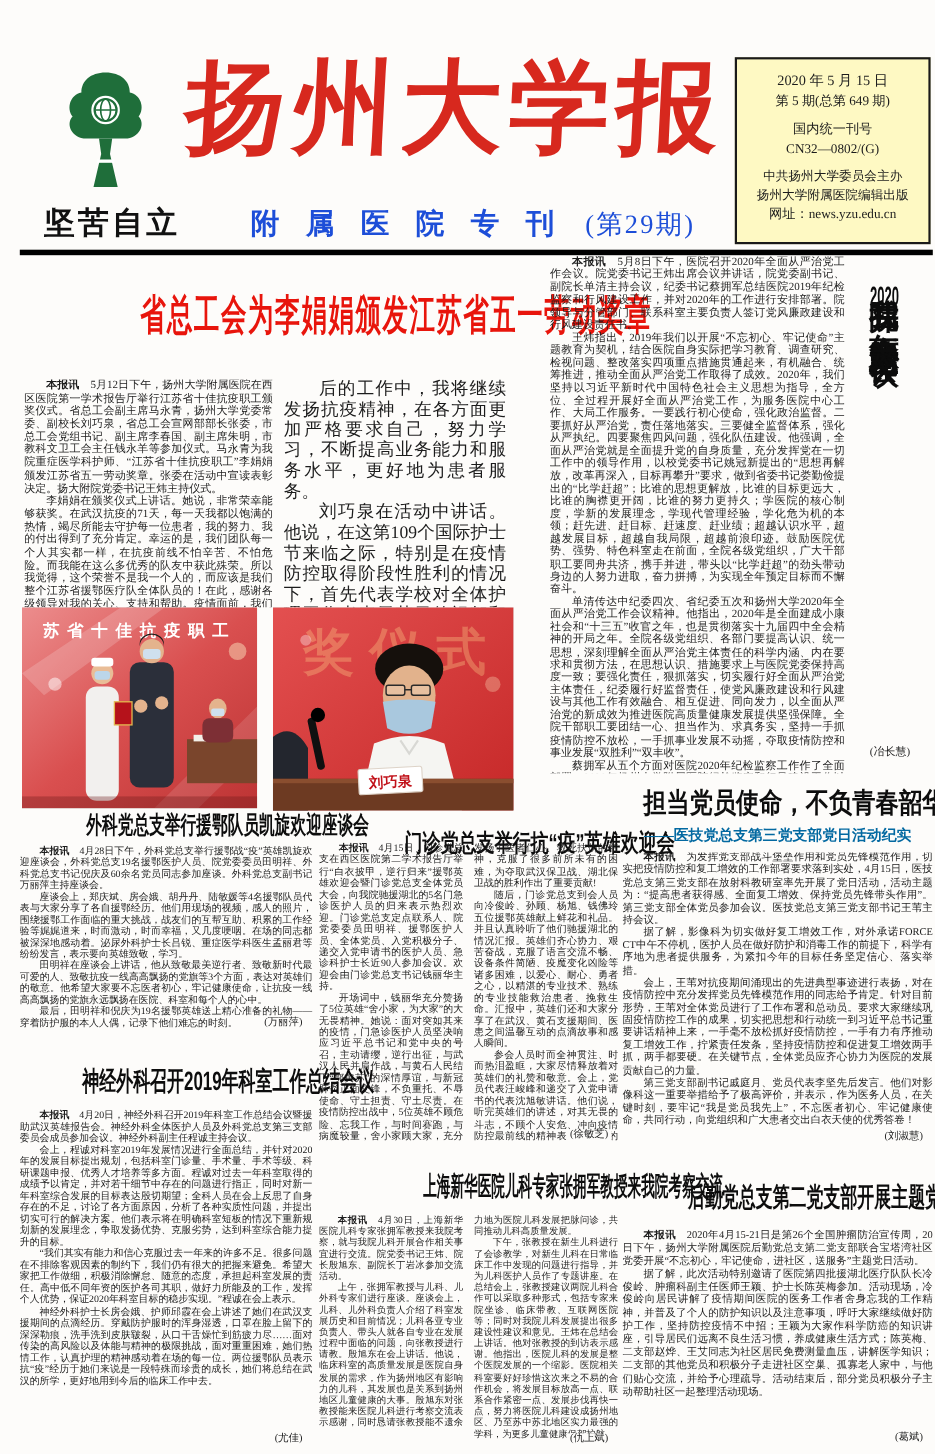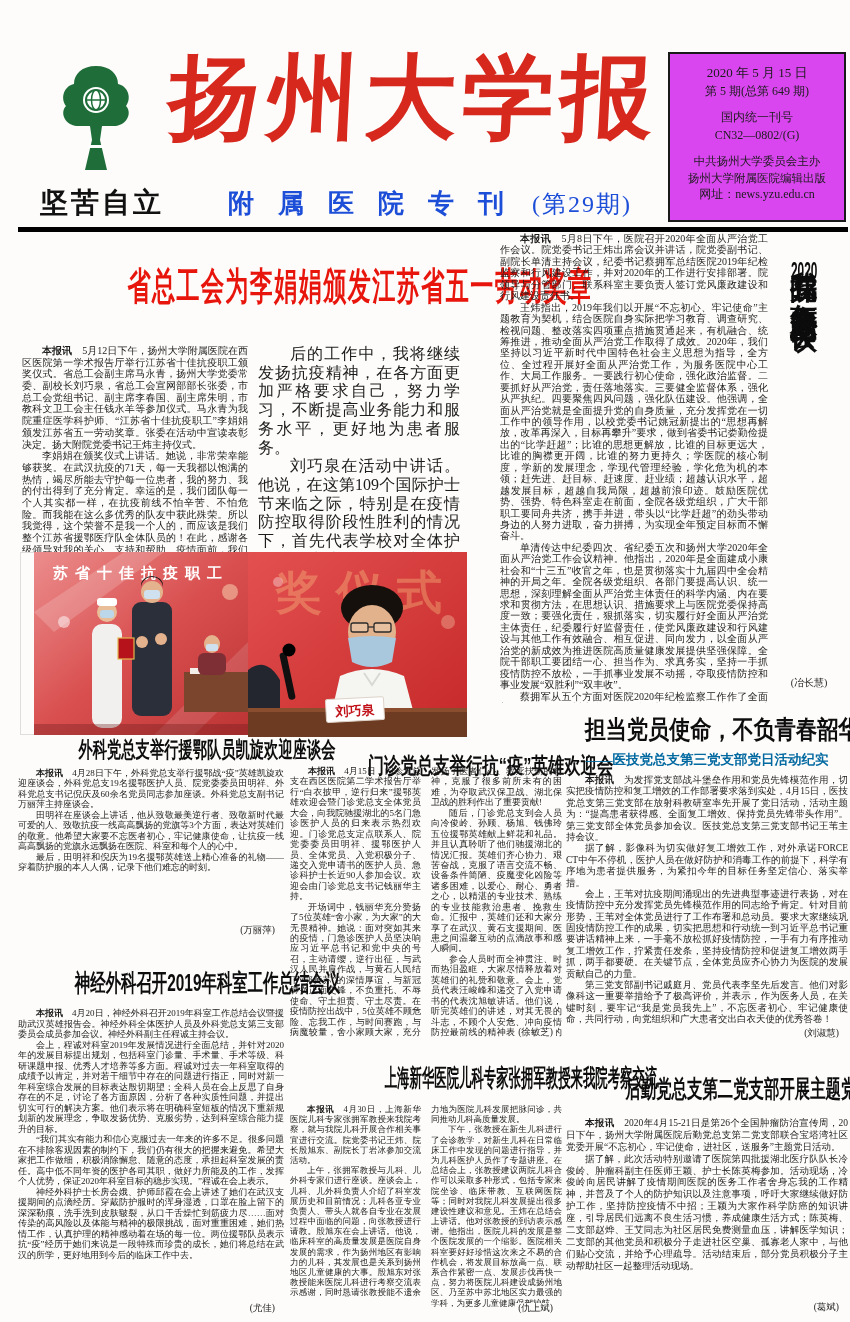--- a/index.html
+++ b/index.html
@@ -14,21 +14,21 @@
   .black-hl{font-family:"Liberation Sans","DejaVu Sans",sans-serif;color:#0d0d0d;}
   .byline{position:absolute;font-size:9.5px;background:#fdfcfa;padding:0 3px;color:#222;}
   
   #masthead-title{font-weight:bold;color:#d7281e;font-size:92px;letter-spacing:6px;line-height:1.2;
                   font-family:"DejaVu Serif","Liberation Serif",serif;transform:skewX(-3deg);}
   #motto{font-size:28px;font-weight:bold;letter-spacing:3px;color:#111;}
   #edition-line{font-size:26px;color:#1d4ed8;white-space:nowrap;}
   #edition-label{letter-spacing:24px;font-weight:600;}
   #edition-number{font-size:24px;margin-left:4px;letter-spacing:2px;}
   #info-box{border:2px solid #1a1a1a;text-align:center;font-size:12px;line-height:1.45;
-            padding:10px 4px;box-sizing:border-box;background:#d946ef;}
+            padding:10px 4px;box-sizing:border-box;background:#fef9c3;}
   #info-box .gap{height:9px;}
   #black-rule{background:#000;}
   
   #lead-hl .hl-inner{font-size:34px;color:#e8150c;transform:scale(0.68,1.12);
                      font-family:"Liberation Serif",serif;letter-spacing:2px;}
   
   #vertical-hl{position:absolute;writing-mode:vertical-rl;text-orientation:upright;
                font-family:"Liberation Sans","DejaVu Sans",sans-serif;font-weight:900;
                font-size:27px;letter-spacing:2px;color:#0c0c0c;line-height:1.1;}
   #vertical-hl .tcu{text-combine-upright:all;font-size:24px;font-weight:900;}
@@ -84,21 +84,21 @@
   <div class="abs body" style="left:22px;top:345px;width:226px;height:207px;font-size:10px;">
       <p><b>本报讯</b>　5月12日下午，扬州大学附属医院在西区医院第一学术报告厅举行江苏省十佳抗疫职工颁奖仪式。省总工会副主席马永青，扬州大学党委常委、副校长刘巧泉，省总工会宣网部部长张委，市总工会党组书记、副主席李春国、副主席朱明，市教科文卫工会主任钱永羊等参加仪式。马永青为我院重症医学科护师、“江苏省十佳抗疫职工”李娟娟颁发江苏省五一劳动奖章。张委在活动中宣读表彰决定。扬大附院党委书记王炜主持仪式。</p>
       <p>李娟娟在颁奖仪式上讲话。她说，非常荣幸能够获奖。在武汉抗疫的71天，每一天我都以饱满的热情，竭尽所能去守护每一位患者，我的努力、我的付出得到了充分肯定。幸运的是，我们团队每一个人其实都一样，在抗疫前线不怕辛苦、不怕危险。而我能在这么多优秀的队友中获此殊荣。所以我觉得，这个荣誉不是我一个人的，而应该是我们整个江苏省援鄂医疗队全体队员的！在此，感谢各级领导对我的关心、支持和帮助。疫情面前，我们每个医务工作者都有义务、有责任迎难而上。去武汉，我只是做了自己应该做的。这期间，有付出，也有感动，更有收获。目前，我们都已回到了原来的工作岗位。在今</p>
     </div>
 
   <div class="abs body" style="left:258px;top:345px;width:202px;height:207px;font-size:16px;">
       <p>后的工作中，我将继续发扬抗疫精神，在各方面更加严格要求自己，努力学习，不断提高业务能力和服务水平，更好地为患者服务。</p>
       <p>刘巧泉在活动中讲话。他说，在这第109个国际护士节来临之际，特别是在疫情防控取得阶段性胜利的情况下，首先代表学校对全体护理工作者表示节日的祝贺和诚挚的慰问，特别是祝贺以李娟娟为代表的援鄂医疗队，能够获得省市的高度认可和表彰，感谢附属医院全体医务工作者，特别是在今年的特殊时期，援鄂医疗队能够为学校、为附院争得荣誉。在特殊的5月，在扬州大学即将迎来第118个校庆日，附院即将迎来建院60周年的特殊时期，感谢逆行出征的医务工作者，感谢省市总工会对学校、对附院长期的发展、关心、厚爱。刘巧泉表示，将不辜负省市相关领导对学校、对附院工作的支持，将会义不容辞继续为抗击疫情，以及健康中国事业的发展做出应有的贡献。</p>
     </div>
 
-  <div class="photo" style="left:20px;top:552px;width:214px;height:183px;padding-left:14px;">
+  <div class="photo" style="left:20px;top:552px;width:214px;height:183px;">
     <svg width="214" height="183" viewBox="0 0 214 183">
       <defs>
         <linearGradient id="pg1" x1="0" y1="0" x2="1" y2="1">
           <stop offset="0" stop-color="#ec8d8d"></stop>
             <stop offset=".5" stop-color="#d94f4f"></stop>
             <stop offset="1" stop-color="#bd3434"></stop>
         </linearGradient>
       </defs>
       <rect width="214" height="183" fill="url(#pg1)"></rect>
       <polygon points="0,60 90,0 130,0 20,80" fill="rgba(255,255,255,.18)"></polygon>
@@ -172,20 +172,21 @@
     <span>我院召开</span><span class="tcu">2020</span><span>年全面从严治党工作会议</span>
   </div>
 
   <div class="abs" style="left:770px;top:676px;width:78px;text-align:center;font-size:10px;">(冶长慧)</div>
 
   <div class="hl-box black-hl" style="left:18px;top:736px;width:266px;height:26px;">
     <span class="hl-inner" style="font-size:21px;transform:scale(0.68,1.05);">外科党总支举行援鄂队员凯旋欢迎座谈会</span>
   </div>
   <div class="abs body" style="left:18px;top:768px;width:266px;height:168px;font-size:9px;line-height:1.16;">
     <p><b>本报讯</b>　4月28日下午，外科党总支举行援鄂战“疫”英雄凯旋欢迎座谈会，外科党总支19名援鄂医护人员、院党委委员田明祥、外科党总支书记倪庆及60余名党员同志参加座谈。外科党总支副书记万丽萍主持座谈会。</p>
+      <p>座谈会上，郑庆斌、房会娥、胡丹丹、陆敏媛等4名援鄂队员代表与大家分享了各自援鄂经历。他们用现场的视频，感人的照片，围绕援鄂工作面临的重大挑战，战友们的互帮互助、积累的工作经验等娓娓道来，时而激动，时而幸福，又几度哽咽。在场的同志都被深深地感动着。泌尿外科护士长吕锐、重症医学科医生孟丽君等纷纷发言，表示要向英雄致敬，学习。</p>
       <p>田明祥在座谈会上讲话，他从致敬最美逆行者、致敬新时代最可爱的人、致敬抗疫一线高高飘扬的党旗等3个方面，表达对英雄们的敬意。他希望大家要不忘医者初心，牢记健康使命，让抗疫一线高高飘扬的党旗永远飘扬在医院、科室和每个人的心中。</p>
       <p>最后，田明祥和倪庆为19名援鄂英雄送上精心准备的礼物——穿着防护服的本人人偶，记录下他们难忘的时刻。</p>
       <span class="byline" style="right:6px;bottom:0;">(万丽萍)</span>
   </div>
 
   <div class="hl-box black-hl" style="left:290px;top:752px;width:272px;height:26px;padding-left:43px;">
     <span class="hl-inner" style="font-size:21px;transform:scale(0.78,1.05);">门诊党总支举行抗“疫”英雄欢迎会</span>
   </div>
   <div class="abs body cols2" style="left:290px;top:766px;width:272px;height:272px;font-size:9px;line-height:1.16;">
     <p><b>本报讯</b>　4月15日，门诊党总支在西区医院第二学术报告厅举行“白衣披甲，逆行归来”援鄂英雄欢迎会暨门诊党总支全体党员大会，向我院驰援湖北的5名门急诊医护人员的归来表示热烈欢迎。门诊党总支定点联系人、院党委委员田明祥、援鄂医护人员、全体党员、入党积极分子、递交入党申请书的医护人员、急诊科护士长近90人参加会议。欢迎会由门诊党总支书记钱丽华主持。</p>

